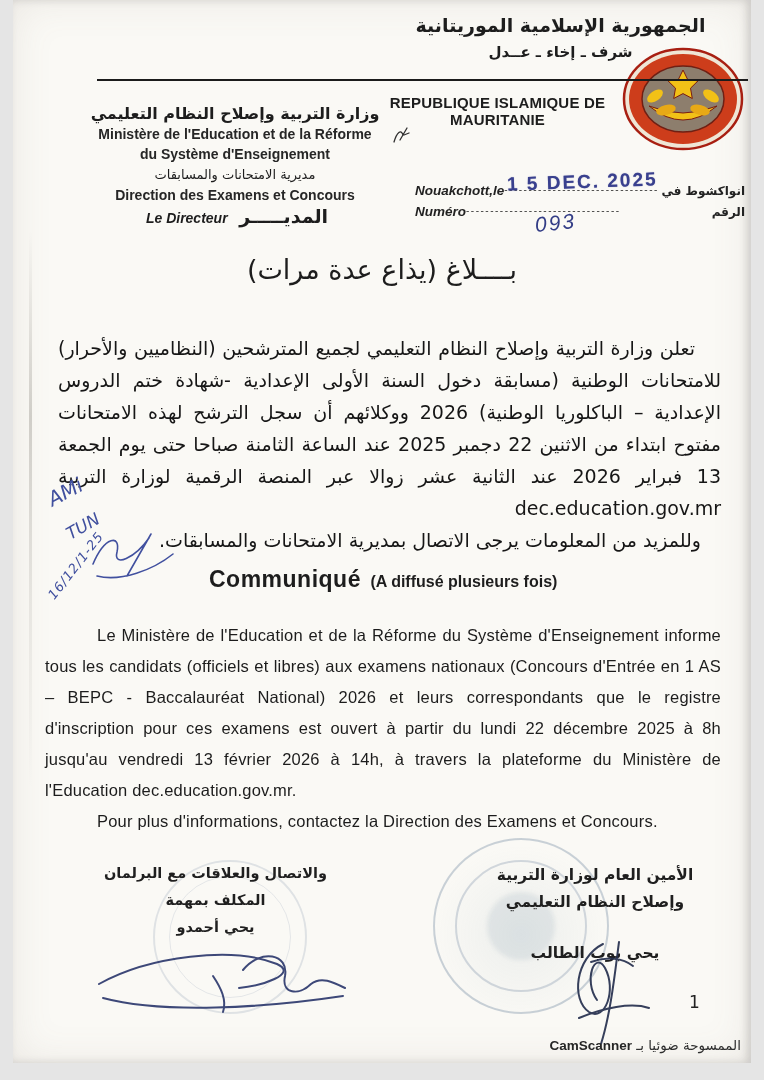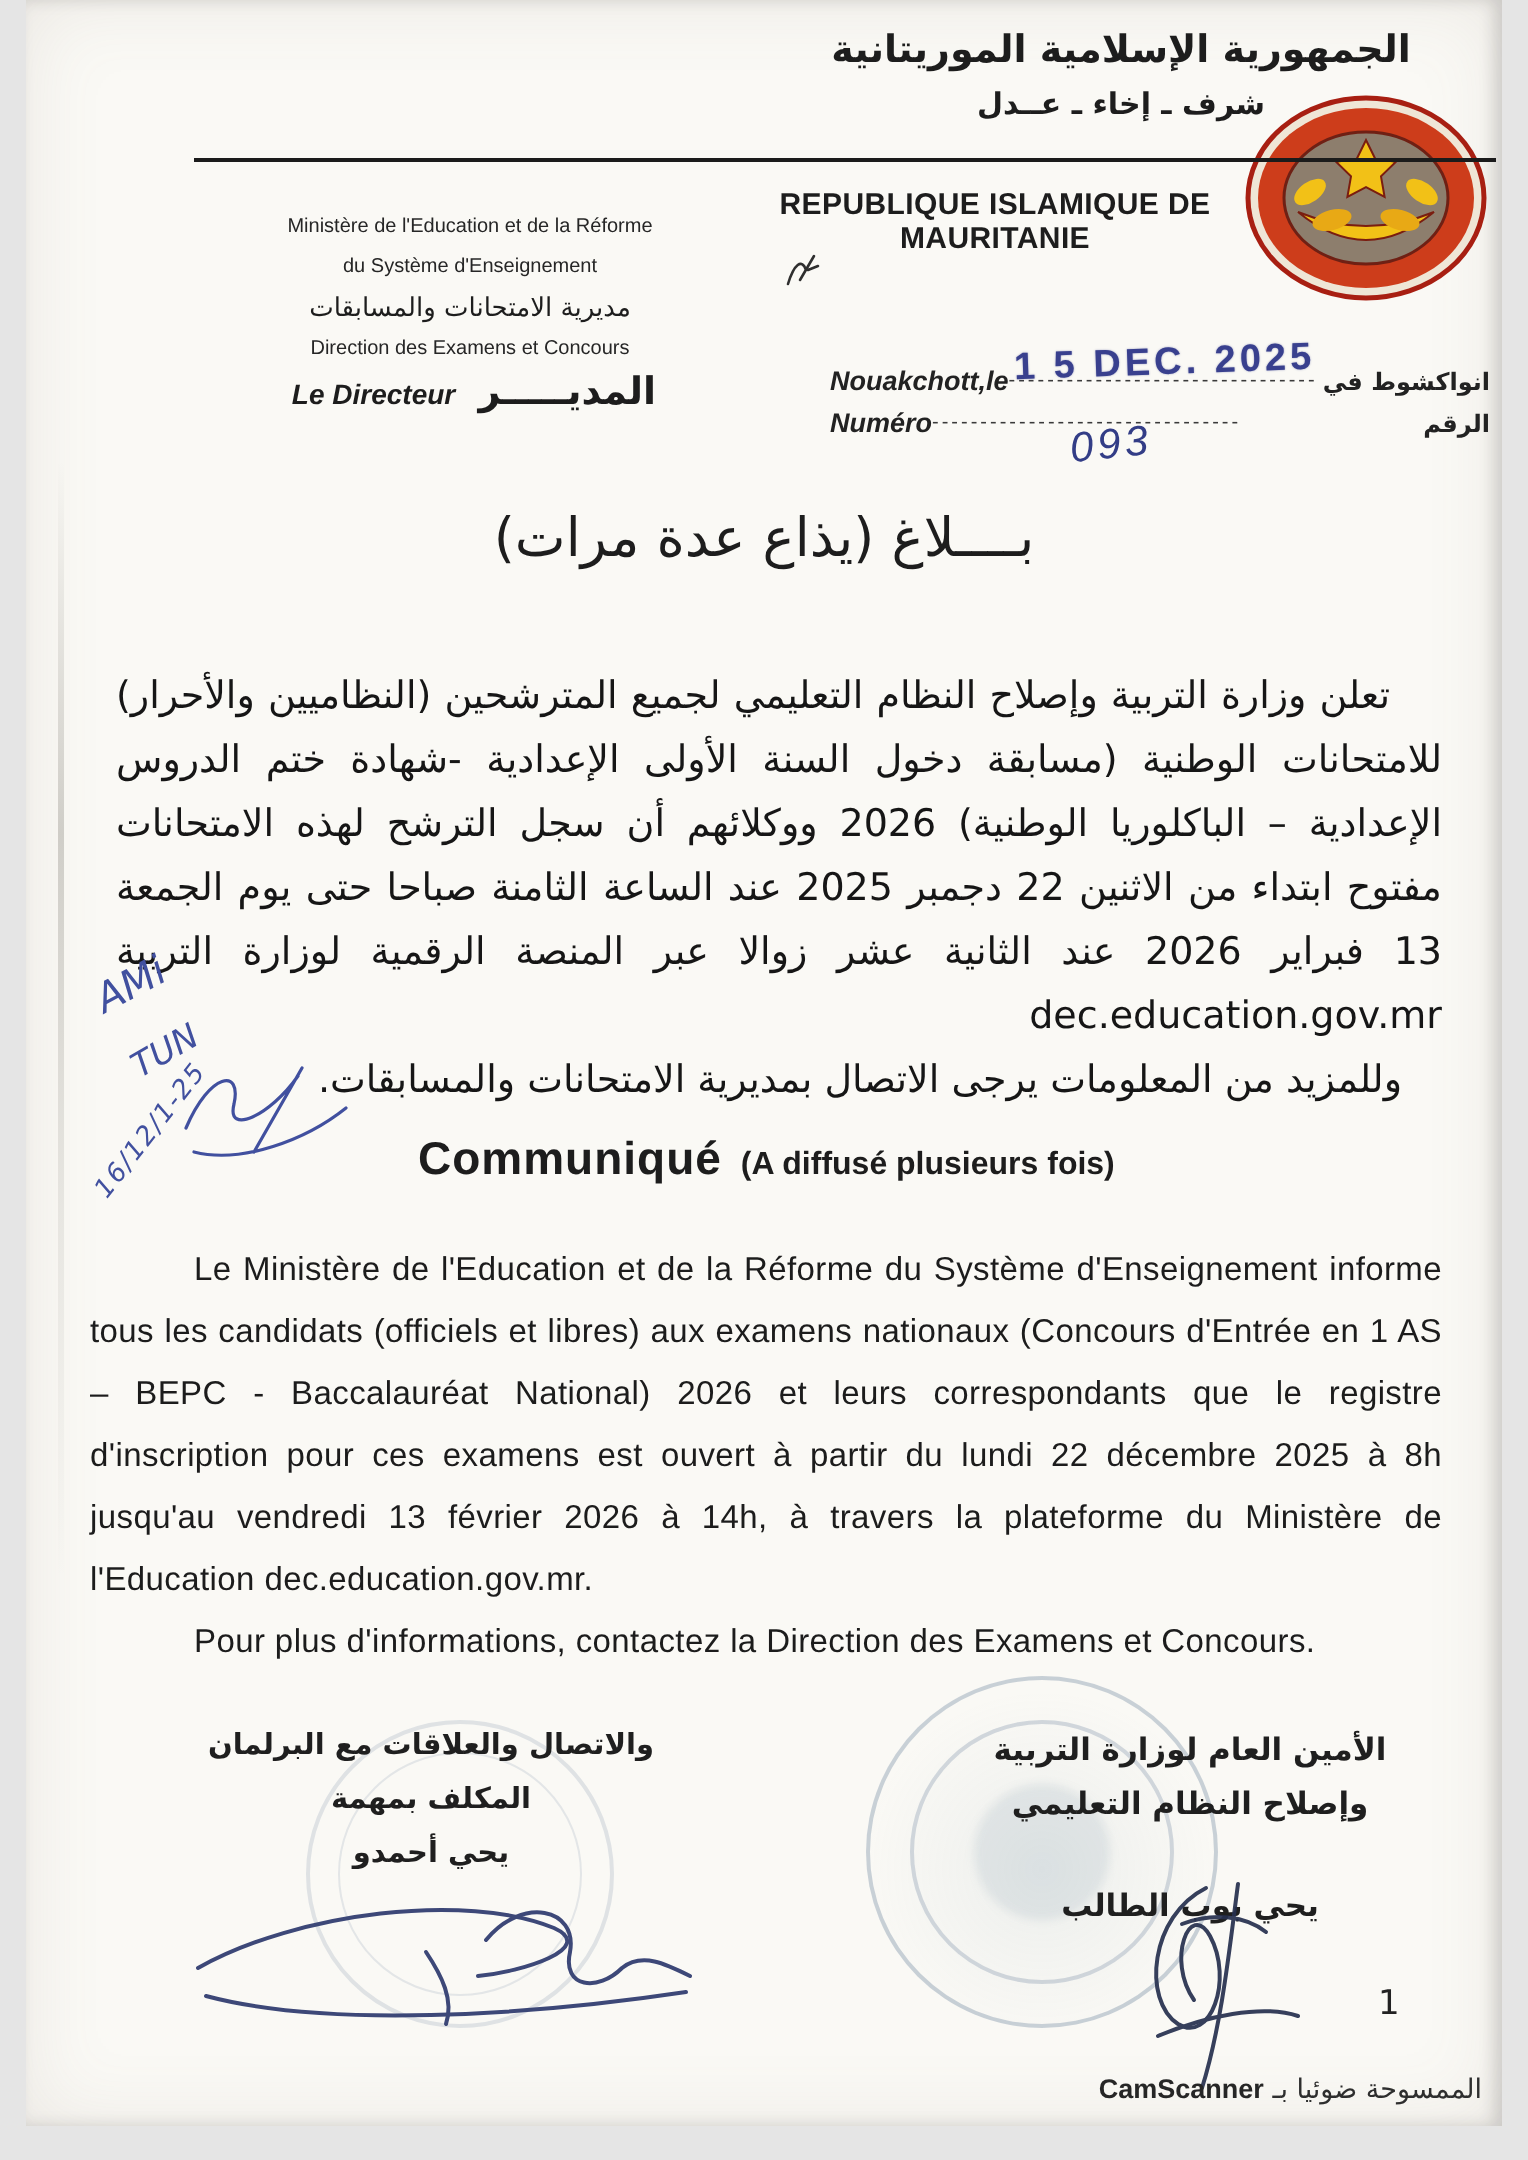--- a/index.html
+++ b/index.html
@@ -13,21 +13,21 @@
   .hdr-ar .mot{font-size:15px;font-weight:bold;margin-top:7px;letter-spacing:1px;}
   .seal{position:absolute;top:46px;left:608px;width:124px;height:106px;}
   .rule{position:absolute;top:79px;left:84px;right:3px;height:2px;background:#1b1b1b;}
   .hdr-fr{position:absolute;top:94px;left:337px;width:295px;text-align:center;
           font-family:"Liberation Sans",sans-serif;}
   .hdr-fr .rep{font-size:15px;font-weight:bold;letter-spacing:.2px;}
   .hdr-fr .mot{font-size:12px;font-weight:bold;margin-top:9px;color:#2a2a2a;}
   
   .ministry{position:absolute;top:104px;left:58px;width:328px;text-align:center;line-height:20px;}
   .ministry .ar1{font-size:16px;font-weight:bold;direction:rtl;}
-  .ministry .fr{font-family:"Liberation Sans",sans-serif;font-size:10px;font-weight:normal;color:#262626;}
+  .ministry .fr{font-family:"Liberation Sans",sans-serif;font-size:14px;font-weight:bold;color:#262626;}
   .ministry .ar2{font-size:13px;direction:rtl;margin-top:1px;}
   .ministry .dir-line{font-family:"Liberation Sans",sans-serif;font-size:14px;font-weight:bold;
                       font-style:italic;margin-top:1px;}
   .ministry .dir-ar{font-style:normal;font-family:"DejaVu Sans",sans-serif;font-size:19px;margin-right:-4px;}
   .hand-mark{position:absolute;top:22px;right:-12px;}
   
   .refblk{position:absolute;top:183px;left:402px;width:330px;font-family:"Liberation Sans",sans-serif;
           font-size:13.5px;font-weight:bold;font-style:italic;color:#222;}
   .refrow{display:flex;align-items:baseline;margin-bottom:6px;position:relative;}
   .refrow .dots{flex:1;font-style:normal;font-weight:normal;font-size:10px;letter-spacing:1.5px;
@@ -114,20 +114,21 @@
       </svg>
     </div>
 
     <div class="rule"></div>
 
     <div class="hdr-fr">
       <div class="rep">REPUBLIQUE ISLAMIQUE DE MAURITANIE</div>
     </div>
 
     <div class="ministry">
+      <div class="ar1">وزارة التربية وإصلاح النظام التعليمي</div>
       <div class="fr">Ministère de l'Education et de la Réforme</div>
       <div class="fr">du Système d'Enseignement</div>
       <div class="ar2">مديرية الامتحانات والمسابقات</div>
       <div class="fr">Direction des Examens et Concours</div>
       <div class="dir-line">
         <span>Le Directeur</span>
         &nbsp;&nbsp;<span class="dir-ar">المديـــــر</span>
       </div>
       <span class="hand-mark">
         <svg width="20" height="20" viewBox="0 0 20 20">

